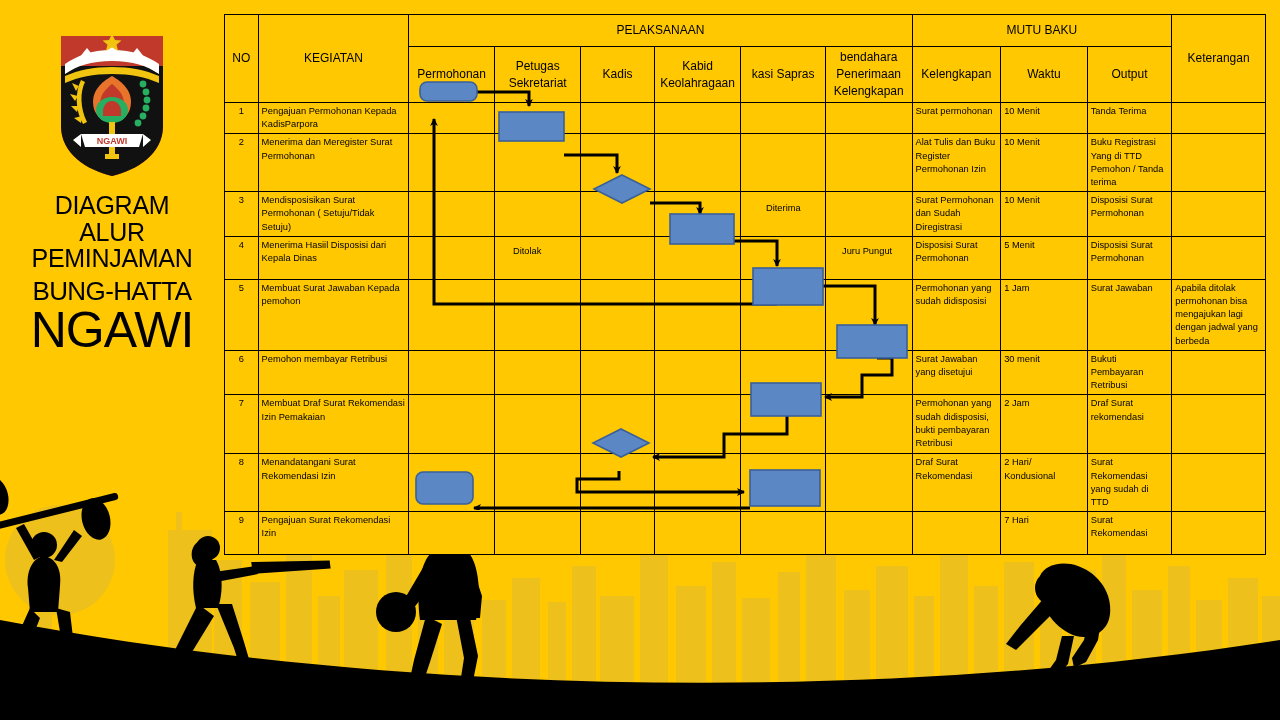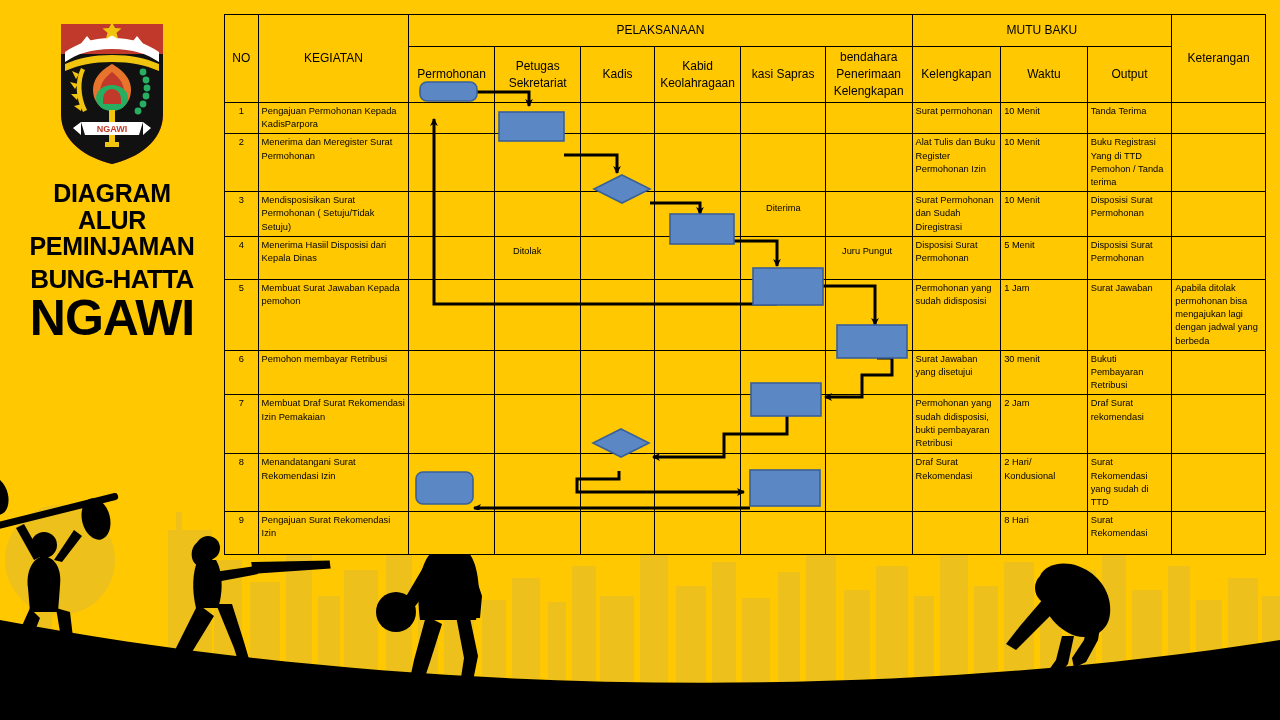--- a/index.html
+++ b/index.html
@@ -9,27 +9,27 @@
     background: #FFC800;
     font-family: "Liberation Sans", sans-serif;
   }
   #stage { position: relative; width: 1280px; height: 720px; background: #FFC800; overflow: hidden; }
 
   
   #bg-art { position: absolute; left: 0; top: 0; width: 1280px; height: 720px; pointer-events: none; }
 
   
   #left-panel {
-    position: absolute; left: 0; top: 0; width: 224px; height: 520px;
+    position: absolute; left: 0; top: 12px; width: 224px; height: 520px;
     display: flex; flex-direction: column; align-items: center;
     z-index: 5;
   }
   #crest { margin-top: 18px; }
   #title-block { width: 224px; text-align: center; color: #000; margin-top: 12px; }
-  .t-line { font-weight: bold; line-height: 1.06; letter-spacing: -0.3px; }
+  .t-line { font-weight: normal; line-height: 1.06; letter-spacing: -0.3px; }
   .t-sm { font-size: 25px; }
   .t-xl { font-size: 62px; line-height: 0.98; letter-spacing: -1px; margin-top: 4px;}
   .t-md { font-size: 26px; margin-top: 6px; letter-spacing: -0.6px;}
   .t-lg { font-size: 50px; line-height: 1.0; letter-spacing: -1px; }
 
   
   #sop-table {
     position: absolute; left: 224px; top: 14px;
     width: 1042px; height: 496px;
     border-collapse: collapse;
@@ -365,21 +365,21 @@
         <tr style="height: 43px;">
           <td class="num">9</td>
           <td class="act">Pengajuan Surat Rekomendasi Izin</td>
           <td class="lane"></td>
           <td class="lane"></td>
           <td class="lane"></td>
           <td class="lane"></td>
           <td class="lane"></td>
           <td class="lane"></td>
           <td class="mb"></td>
-          <td class="mb">8 Hari</td>
+          <td class="mb">7 Hari</td>
           <td class="mb">Surat Rekomendasi</td>
           <td class="mb"></td>
         </tr>
       </tbody>
   </table>
 
   <svg id="flow-layer" viewBox="0 0 1042 496">
     <defs>
       <marker id="ah" markerWidth="9" markerHeight="9" refX="7" refY="4.5" orient="auto" markerUnits="userSpaceOnUse">
         <path d="M0,0.6 L8,4.5 L0,8.4 L2.2,4.5 Z" fill="#000"></path>

